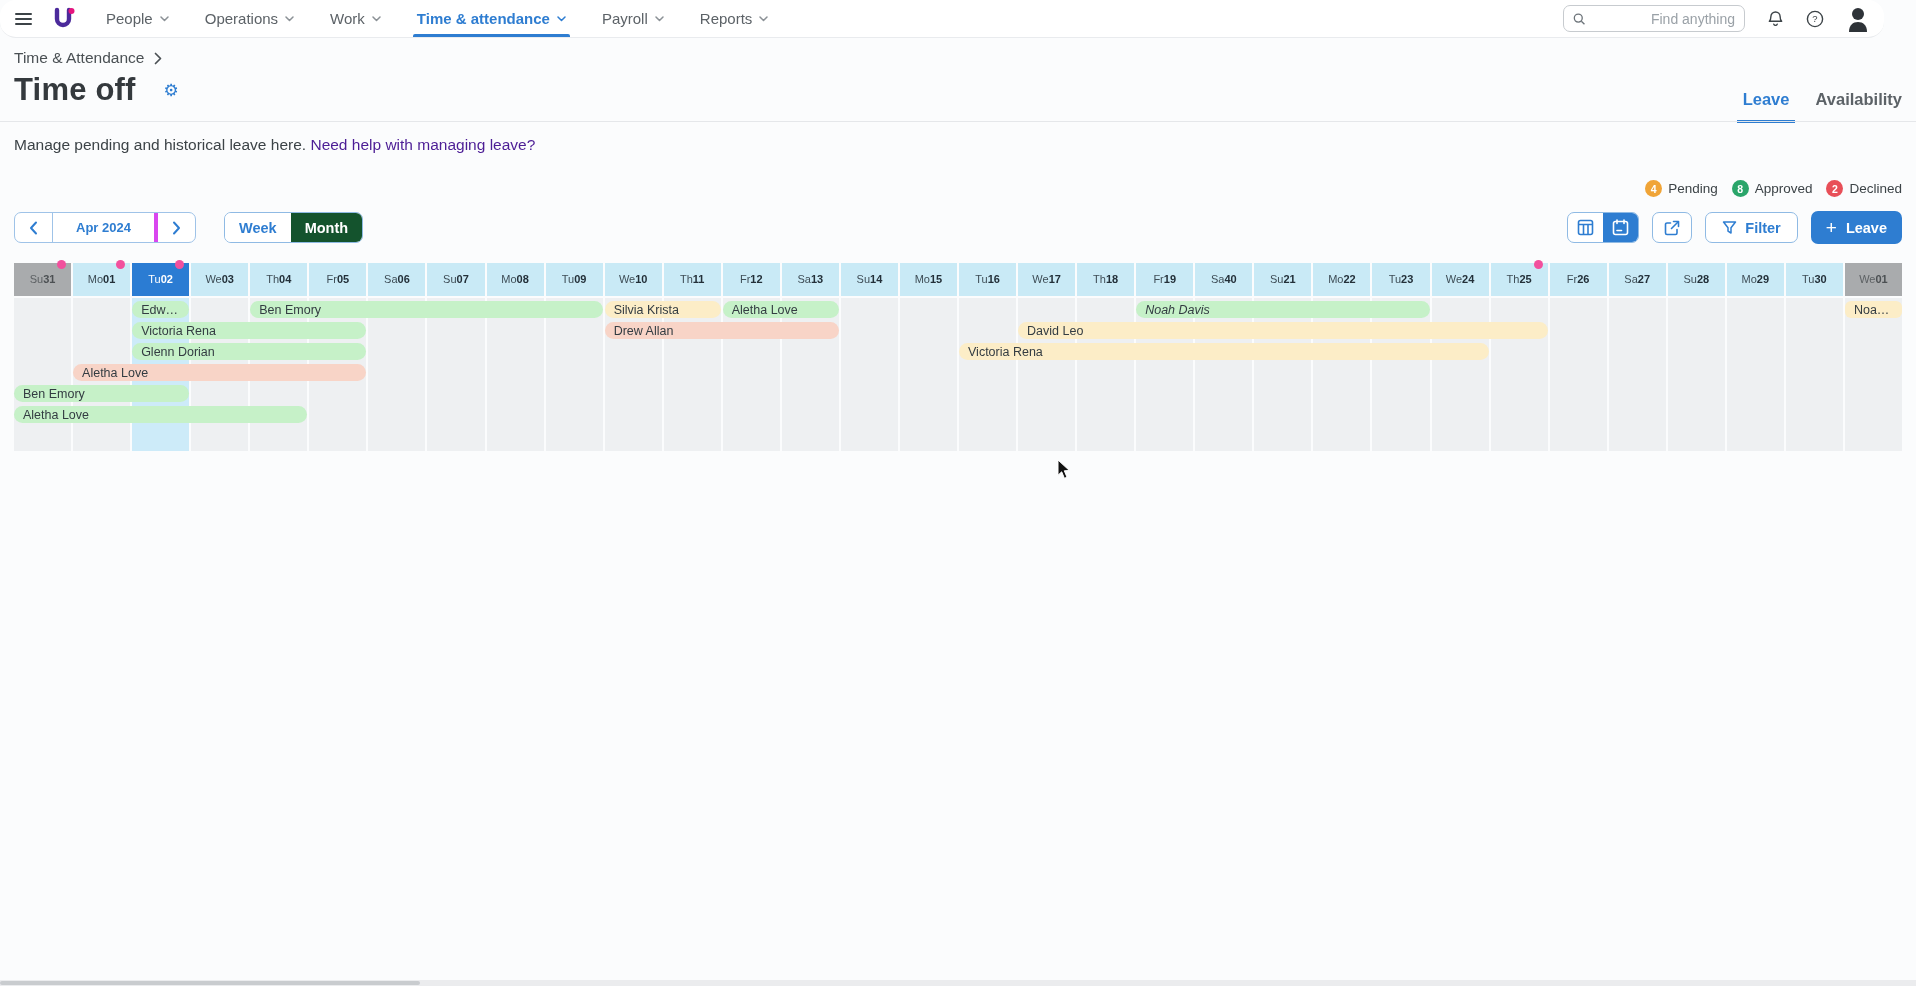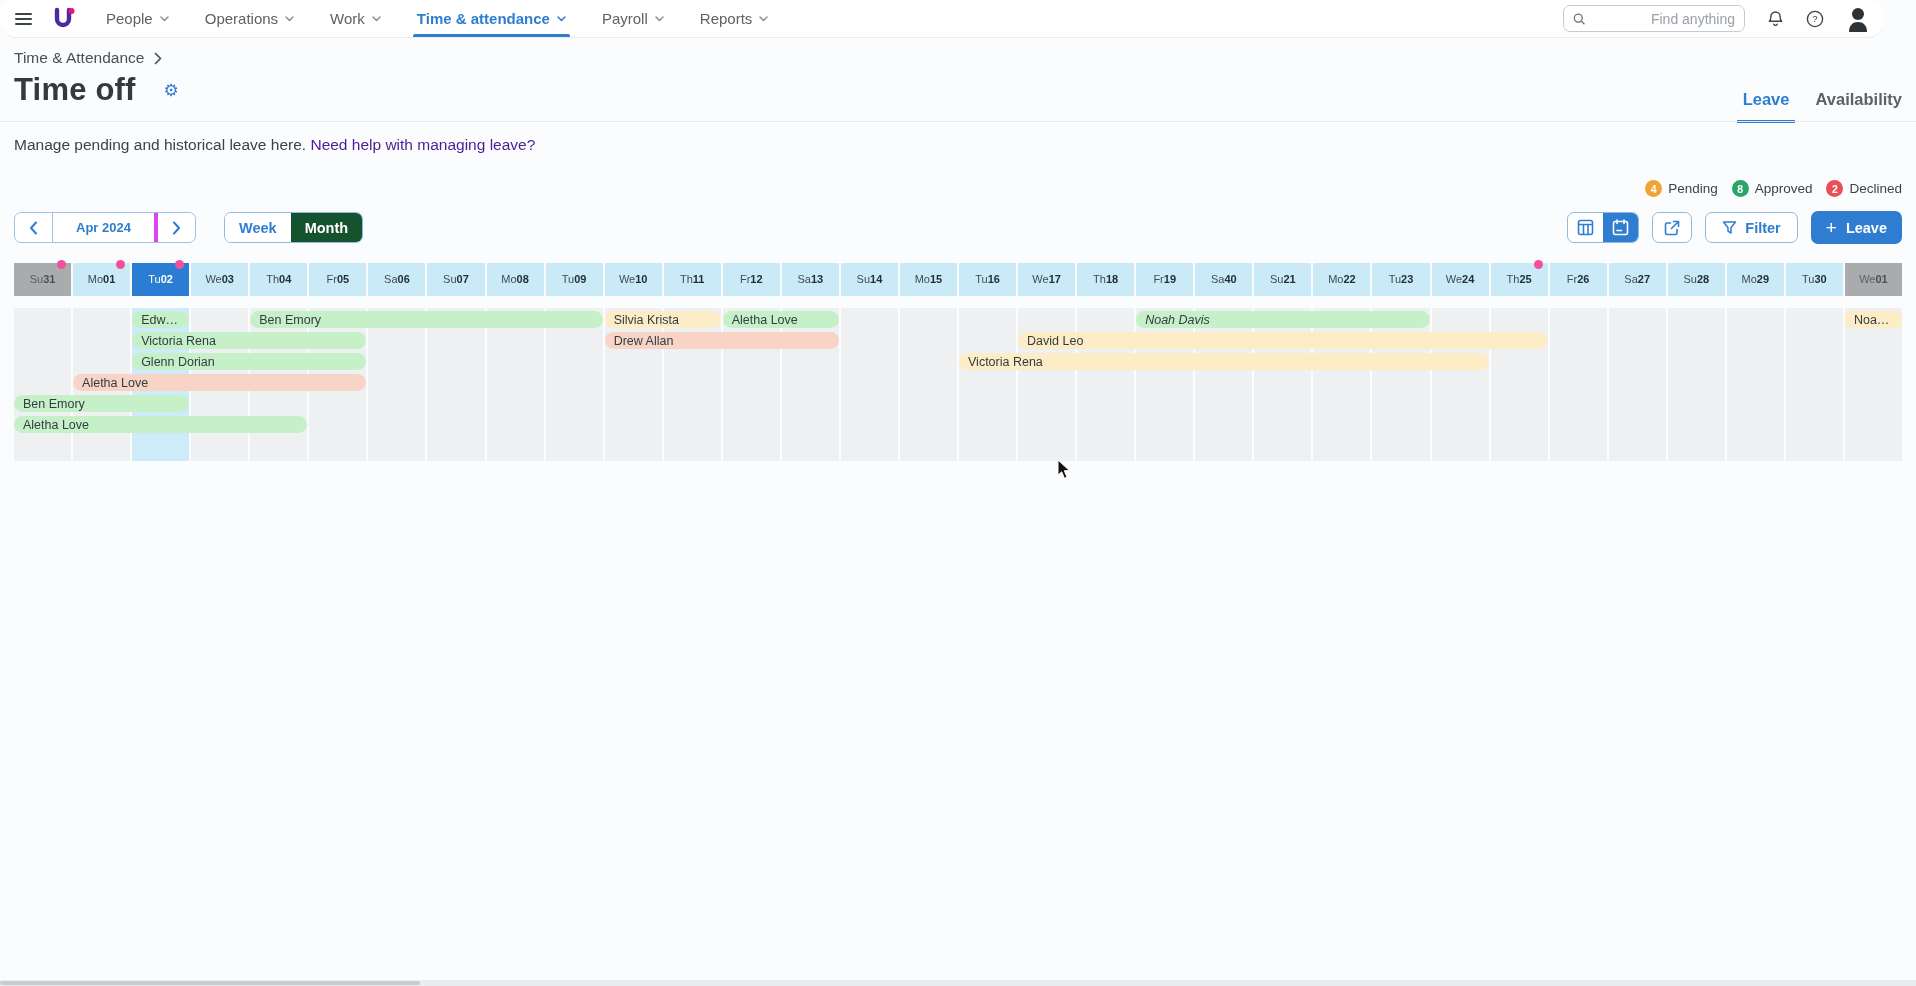--- a/index.html
+++ b/index.html
@@ -117,21 +117,21 @@
   .day-cell .dnum { font-size:11px; font-weight:bold; color:#233039; }
   .day-cell.other { background:#a9abad; }
   .day-cell.other .dow { color:#5d6164; }
   .day-cell.other .dnum { color:#4c5053; }
   .day-cell.today { background:#2b7cd3; }
   .day-cell.today .dow, .day-cell.today .dnum { color:#ffffff; }
   .day-cell .dot {
     position:absolute; top:-3px; right:5px; width:9px; height:9px; border-radius:50%;
     background:#f2509d;
   }
-  .cal-body { position:relative; height:153px; margin-top:12px; }
+  .cal-body { position:relative; height:153px; margin-top:2px; }
   .col-layer { position:absolute; inset:0; display:grid; grid-template-columns:repeat(32,1fr); gap:2px; }
   .body-col { background:#eef0f2; }
   .body-col.today { background:#cdebf9; }
   .bars-layer {
     position:absolute; inset:0; display:grid; grid-template-columns:repeat(32,1fr);
     grid-auto-rows:17px; row-gap:4px; column-gap:2px; padding-top:3px; z-index:2;
   }
   .bar {
     border-radius:9px; font-size:12.5px; color:#333c42; display:flex; align-items:center;
     padding:0 9px; white-space:nowrap; overflow:hidden; cursor:pointer;

